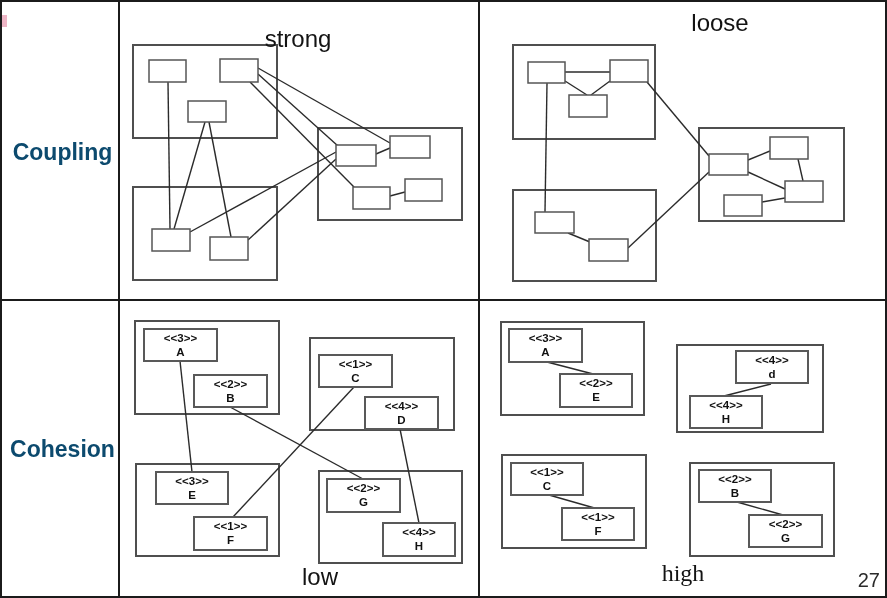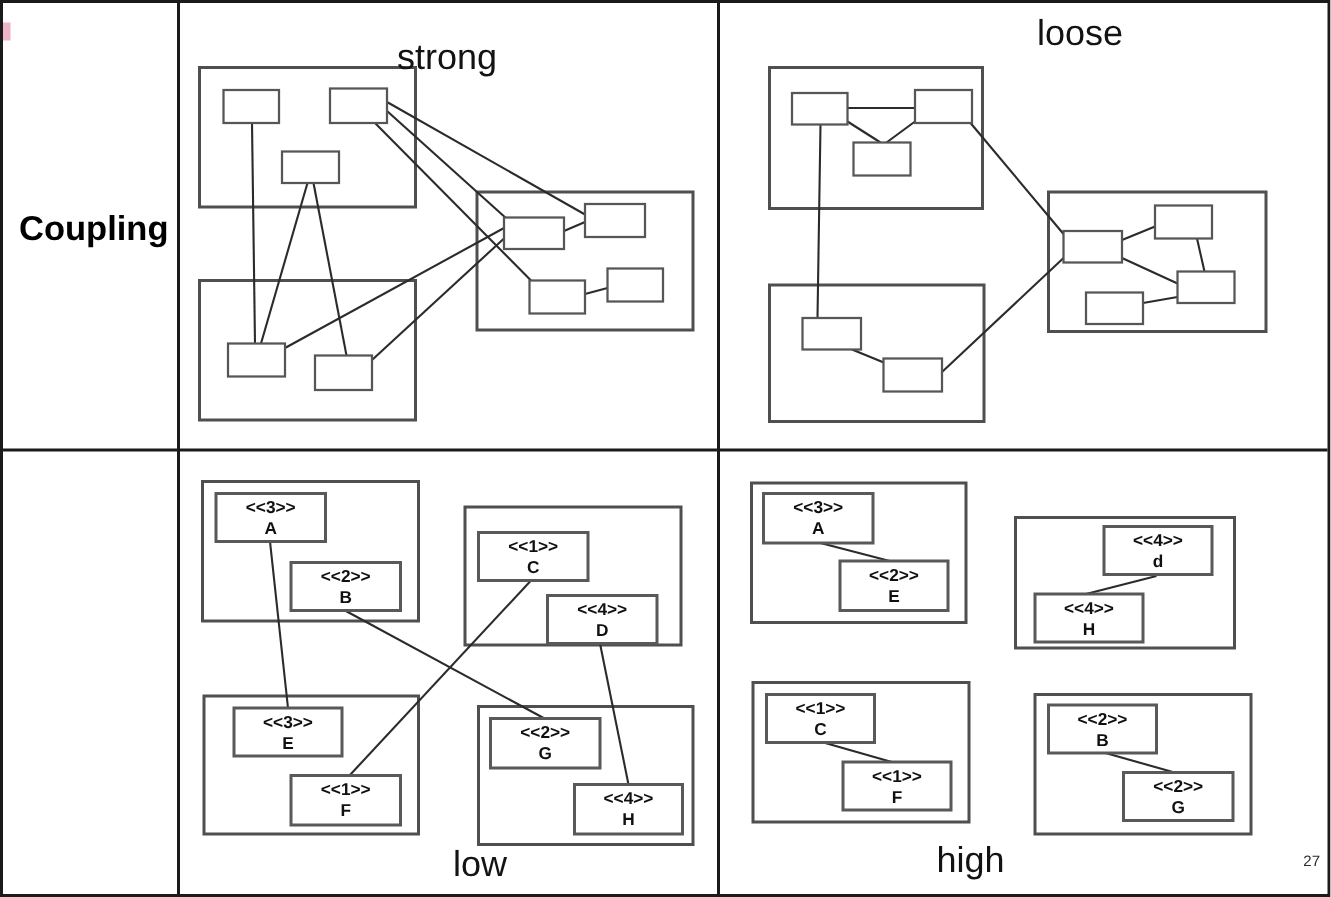--- a/index.html
+++ b/index.html
@@ -11,35 +11,35 @@
     box-sizing:border-box;
     font-family:"Liberation Sans", sans-serif;
     overflow:hidden;
   }
   .grid-line{position:absolute;background:#1b1b1b;}
   .v1{left:116px;top:0;width:2px;height:598px;}
   .v2{left:476px;top:0;width:2px;height:598px;}
   .h1{left:0;top:297px;width:887px;height:2px;}
   .row-label{
     position:absolute;left:0;width:121px;text-align:center;
-    font-weight:bold;font-size:23px;color:#000000;
+    font-weight:bold;font-size:23px;color:#0c4a6e;
   }
   .row-label.coupling{top:137px;}
   .row-label.cohesion{top:434px;}
   .col-label{
     position:absolute;transform:translateX(-50%);
     font-size:24px;color:#131313;font-weight:normal;
   }
   .col-label.strong{left:296px;top:7px;margin-top:16px;}
   .col-label.loose{left:682px;top:7px;margin-left:36px;}
   .col-label.low{left:298px;top:561px;margin-left:20px;}
-  .col-label.high{left:645px;top:558px;}
+  .col-label.high{left:681px;top:558px;font-family:Liberation Serif, serif;}
   .page-number{
     position:absolute;left:852px;top:567px;width:26px;
-    font-size:10px;color:#2a2a2a;text-align:right;
+    font-size:20px;color:#2a2a2a;text-align:right;
   }
   .scan-artifact{
     position:absolute;left:0;top:13px;width:5px;height:12px;
     background:#e9a3b6;opacity:.8;
   }
   svg.diagram-canvas{position:absolute;left:0;top:0;}
 </style>
 </head>
 <body>
 
@@ -149,20 +149,21 @@
         <rect x="747" y="513" width="73" height="32" fill="#ffffff" stroke="#595959" stroke-width="2"></rect>
         <text x="783.5" y="513" text-anchor="middle" fill="#101010" font-size="11.5" font-weight="bold" font-family="&quot;Liberation Sans&quot;, sans-serif"><tspan x="783.5" dy="13">&lt;&lt;2&gt;&gt;</tspan><tspan x="783.5" dy="14">G</tspan></text>
       </g>
     </svg>
 
   <div class="grid-line v1"></div>
   <div class="grid-line v2"></div>
   <div class="grid-line h1"></div>
 
   <div class="row-label coupling">Coupling</div>
+  <div class="row-label cohesion">Cohesion</div>
 
   <div class="col-label strong">strong</div>
   <div class="col-label loose">loose</div>
   <div class="col-label low">low</div>
   <div class="col-label high">high</div>
 
   <div class="page-number">27</div>
 
 </div>
 

